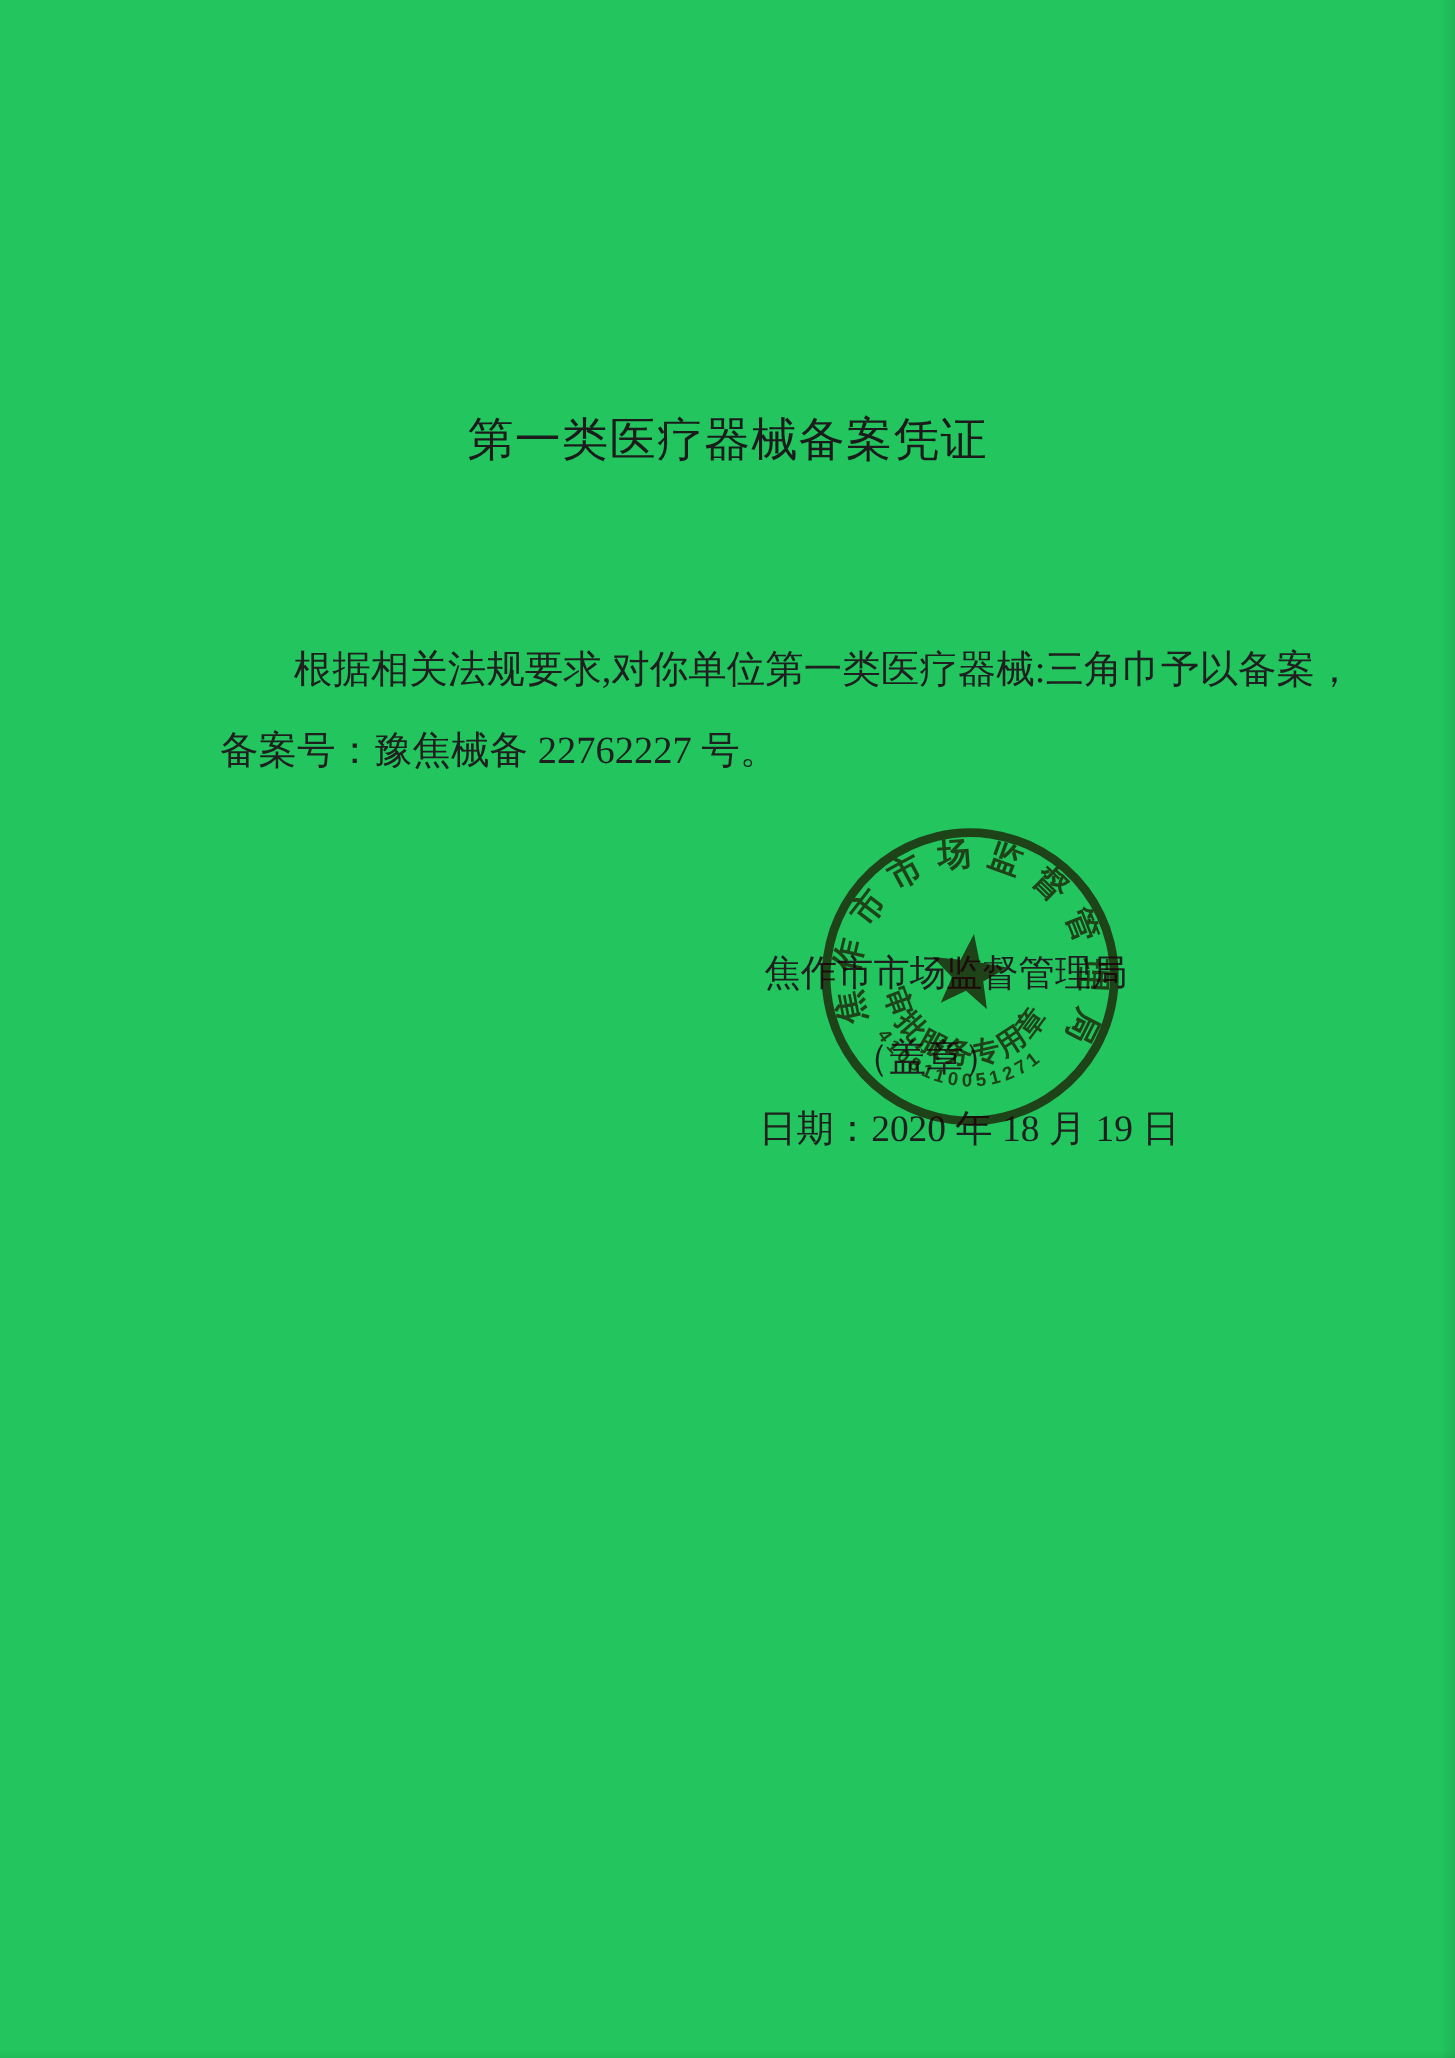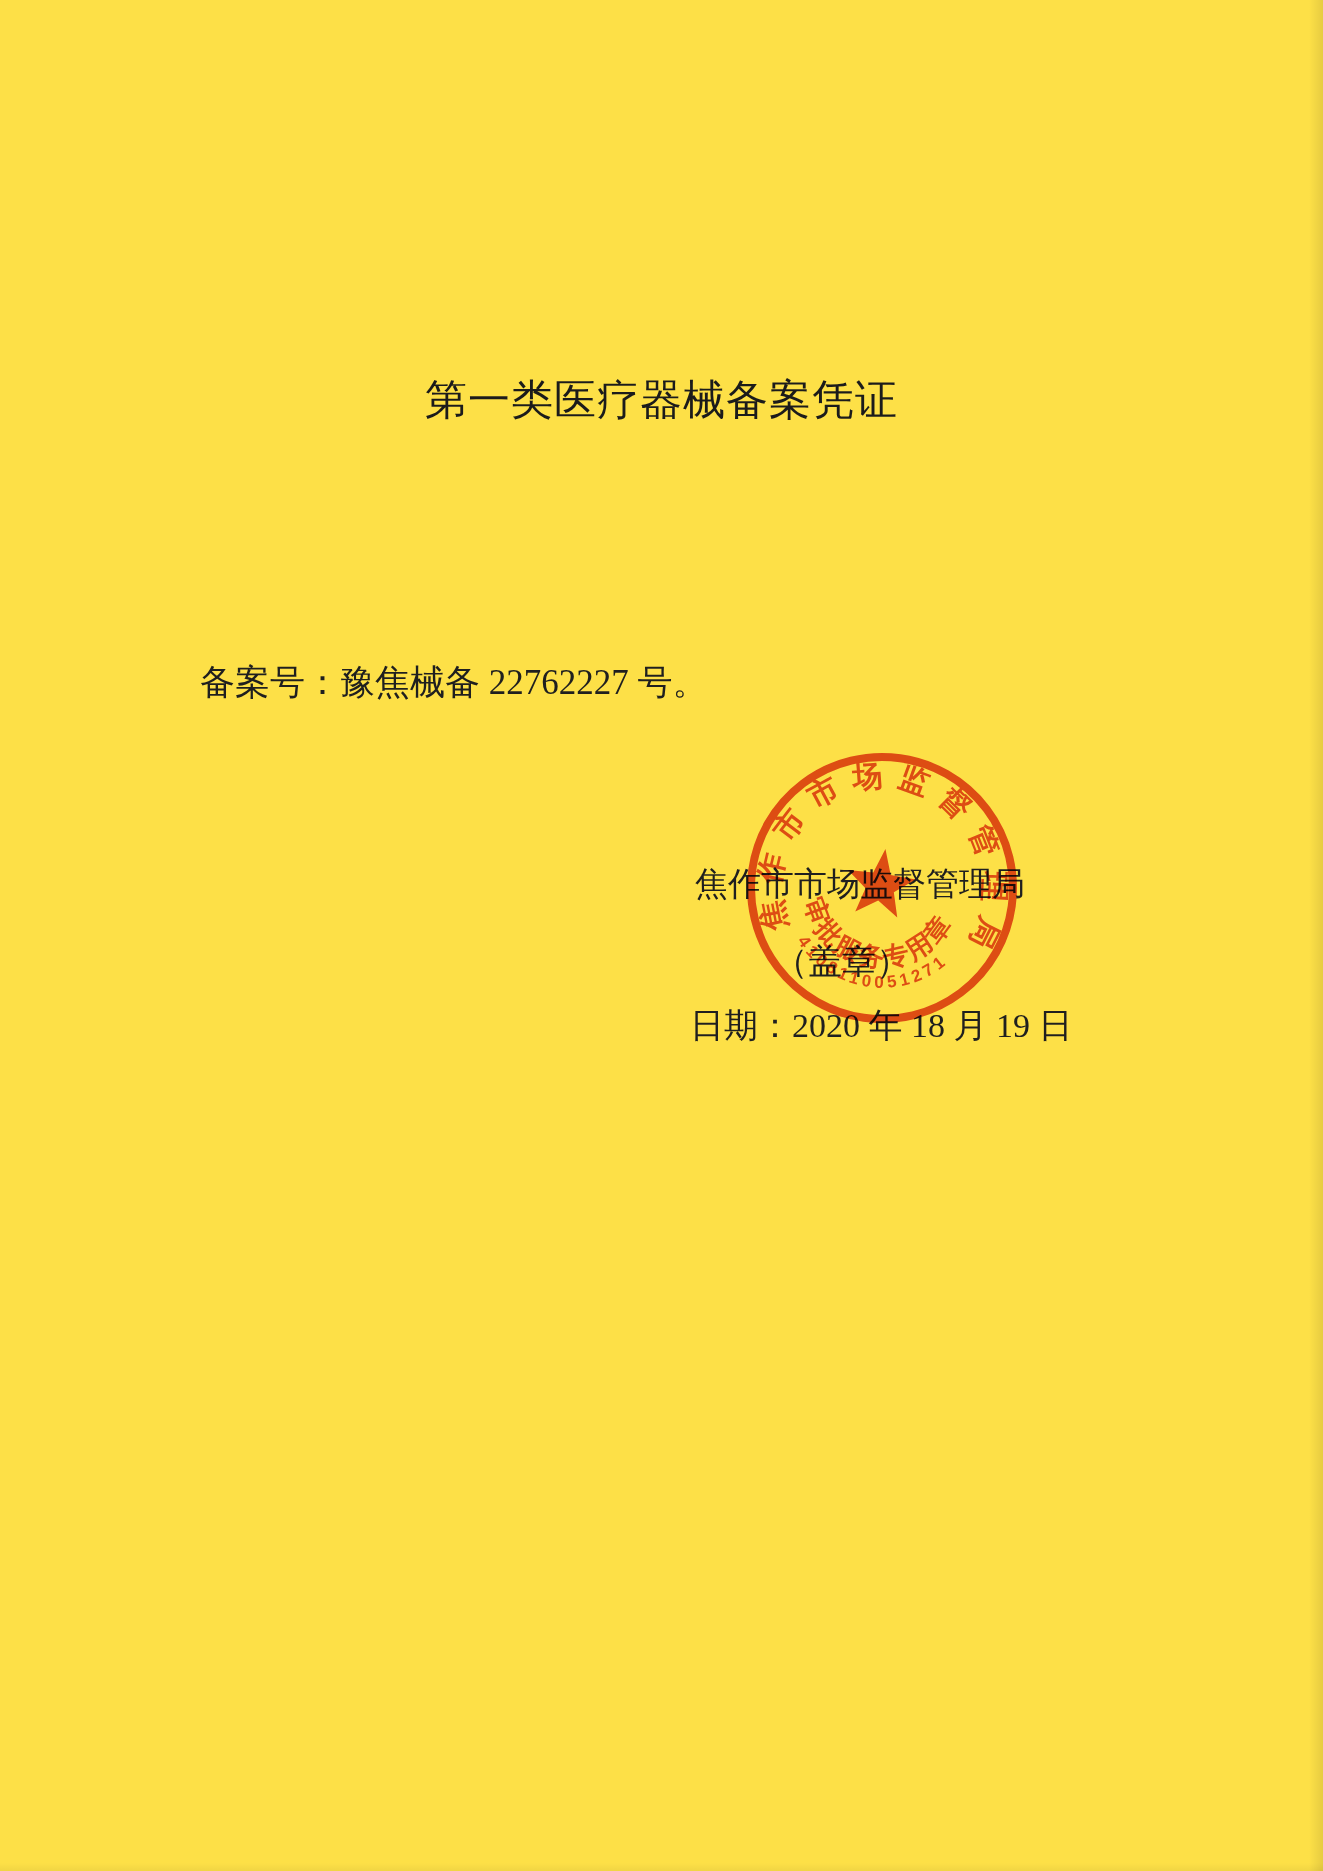--- a/index.html
+++ b/index.html
@@ -1,21 +1,21 @@
 <!DOCTYPE html>
 <html><head>
 <meta charset="utf-8">
 <style>
   html, body { margin: 0; padding: 0; background: #e9e9e9; }
   .page {
     position: relative;
     width: 1323px;
     height: 1871px;
     margin: 0 auto;
-    background: #fde047;
+    background: #22c55e;
     overflow: hidden;
     font-family: "Liberation Serif", "DejaVu Serif", serif;
     color: #1f1f1f;
     text-decoration: underline;
   }
   .scan-edge {
     position: absolute; top: 0; right: 0; width: 14px; height: 100%;
     background: linear-gradient(to right, rgba(0,0,0,0), rgba(0,0,0,0.09));
     pointer-events: none;
   }
@@ -61,20 +61,21 @@
   .seal .arc-num   { font-size: 17px; letter-spacing: 4px; }
 </style>
 </head>
 <body>
 
 <div class="page">
 
   <h1 class="doc-title">第一类医疗器械备案凭证</h1>
 
 
+  <p class="line body-1">根据相关法规要求,对你单位第一类医疗器械:三角巾予以备案，</p>
 
   <p class="line body-2">备案号：豫焦械备 22762227 号。</p>
 
   <p class="line issuer">焦作市市场监督管理局</p>
 
   <p class="line seal-note">（盖章）</p>
 
   <p class="line date-line">日期：2020 年 18 月 19 日</p>
 
   <svg class="seal" viewBox="0 0 280 280" xmlns="http://www.w3.org/2000/svg">

